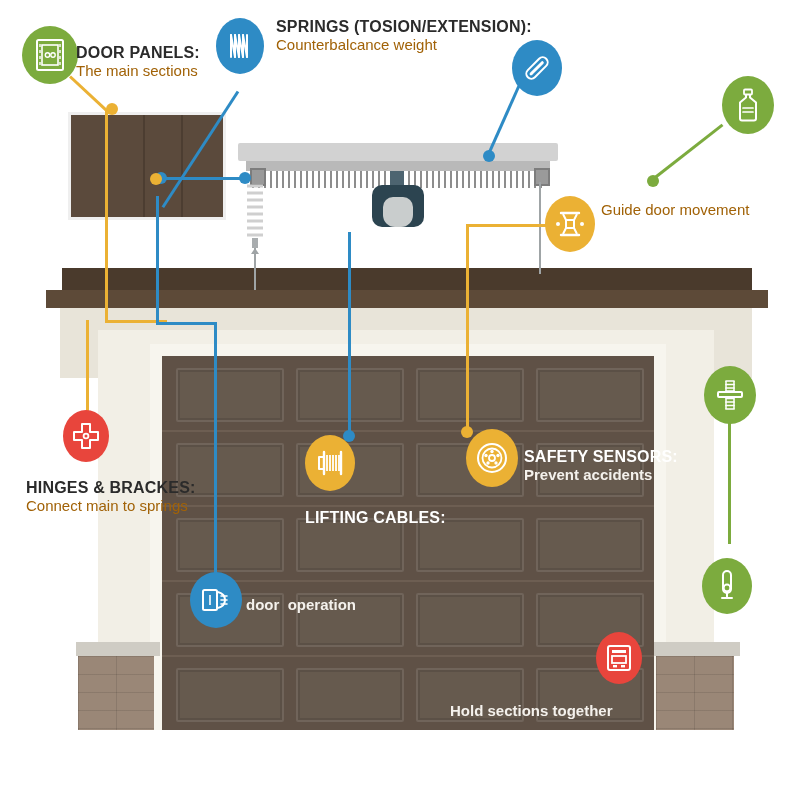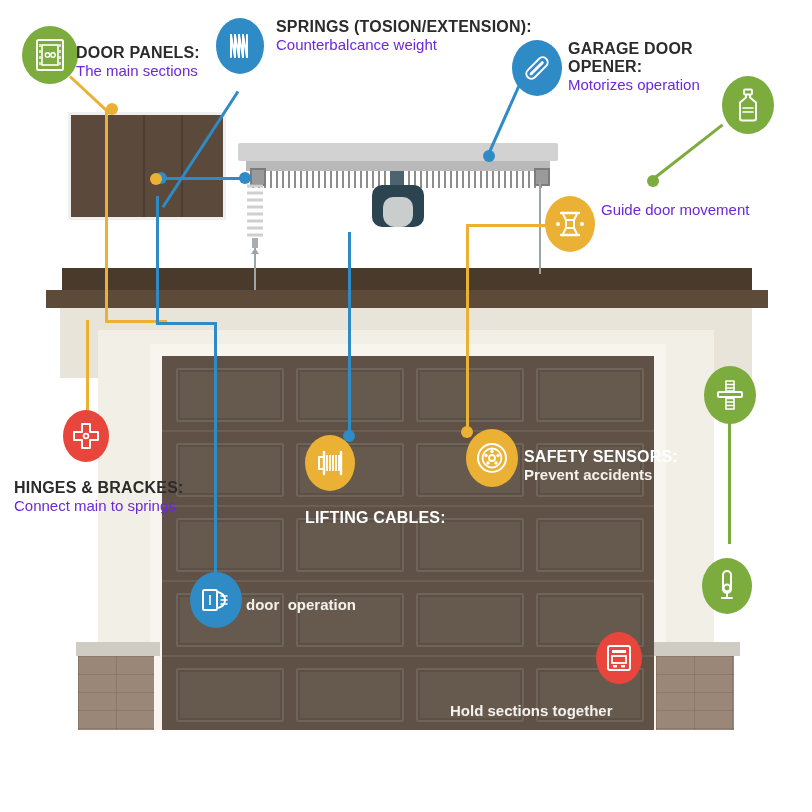--- a/index.html
+++ b/index.html
@@ -53,21 +53,21 @@
   .b-green{background:#7CAB3E;}
   .b-blue{background:#2E8BC5;}
   .b-gold{background:#EBB134;}
   .b-red{background:#E8453C;}
 
   
   .label{position:absolute;}
   .label .ttl{font-family:"Liberation Sans Narrow","Liberation Sans",sans-serif;
        font-weight:bold;font-size:16px;letter-spacing:.2px;color:#2b2b2b;
        line-height:1.12;text-transform:uppercase;white-space:pre;}
-  .label .sub{font-size:15px;color:#6d28d9;line-height:1.2;white-space:pre;
+  .label .sub{font-size:15px;color:#a16207;line-height:1.2;white-space:pre;
        font-family:"Liberation Sans",sans-serif;}
   .label.on-door .ttl{color:#ffffff;}
   .label.on-door .sub{color:#f4f1ec;font-weight:bold;}
 </style>
 </head>
 <body>
 
 <div id="stage">
 
   <div class="house-wall" style="left:60px;top:300px;width:692px;height:78px;"></div>
@@ -211,46 +211,41 @@
 
   <div class="badge b-blue" style="left:512px;top:40px;width:50px;height:56px;">
     <svg width="32" height="32" viewBox="0 0 32 32">
       <g transform="rotate(-45 16 16)">
         <rect x="3" y="11" width="26" height="10" rx="5" fill="none" stroke="#fff" stroke-width="2"></rect>
         <rect x="7" y="14.5" width="18" height="3" rx="1.5" fill="#fff"></rect>
         <circle cx="7.5" cy="16" r="1.4" fill="#fff"></circle>
       </g>
     </svg>
   </div>
-  <div class="label" style="left:568px;top:40px;">
-    <div class="ttl">GARAGE DOOR
-OPENER:</div>
-    <div class="sub">Motorizes operation</div>
-  </div>
 
   <div class="badge b-gold" style="left:545px;top:196px;width:50px;height:56px;">
     <svg width="32" height="28" viewBox="0 0 32 28">
       <path d="M7 3 h18 M7 25 h18" stroke="#fff" stroke-width="2.4" stroke-linecap="round"></path>
       <path d="M9 4 L12 10 v8 L9 24 M23 4 L20 10 v8 l3 6" stroke="#fff" stroke-width="2" fill="none"></path>
       <rect x="12" y="10" width="8" height="8" fill="none" stroke="#fff" stroke-width="2"></rect>
       <circle cx="4" cy="14" r="2" fill="#fff"></circle>
         <circle cx="28" cy="14" r="2" fill="#fff"></circle>
     </svg>
   </div>
   <div class="label" style="left:601px;top:201px;">
     <div class="sub">Guide door movement</div>
   </div>
 
   <div class="badge b-red" style="left:63px;top:410px;width:46px;height:52px;">
     <svg width="28" height="28" viewBox="0 0 28 28">
       <path d="M10 2 h8 v8 h8 v8 h-8 v8 h-8 v-8 H2 v-8 h8 z" fill="none" stroke="#fff" stroke-width="2" stroke-linejoin="round"></path>
       <circle cx="14" cy="14" r="2.4" fill="none" stroke="#fff" stroke-width="1.8"></circle>
     </svg>
   </div>
-  <div class="label" style="left:14px;top:479px;">
+  <div class="label" style="left:26px;top:479px;">
     <div class="ttl">HINGES &amp; BRACKES:</div>
     <div class="sub">Connect main to springs</div>
   </div>
 
   <div class="badge b-gold" style="left:305px;top:435px;width:50px;height:56px;">
     <svg width="32" height="28" viewBox="0 0 32 28">
       <path d="M10 3 v22 M27 3 v22" stroke="#fff" stroke-width="2.4" stroke-linecap="round"></path>
       <g stroke="#fff" stroke-width="1.8">
         <path d="M13 6 v16 M16 6 v16 M19 6 v16 M22 6 v16 M25 6 v16"></path>
       </g>

